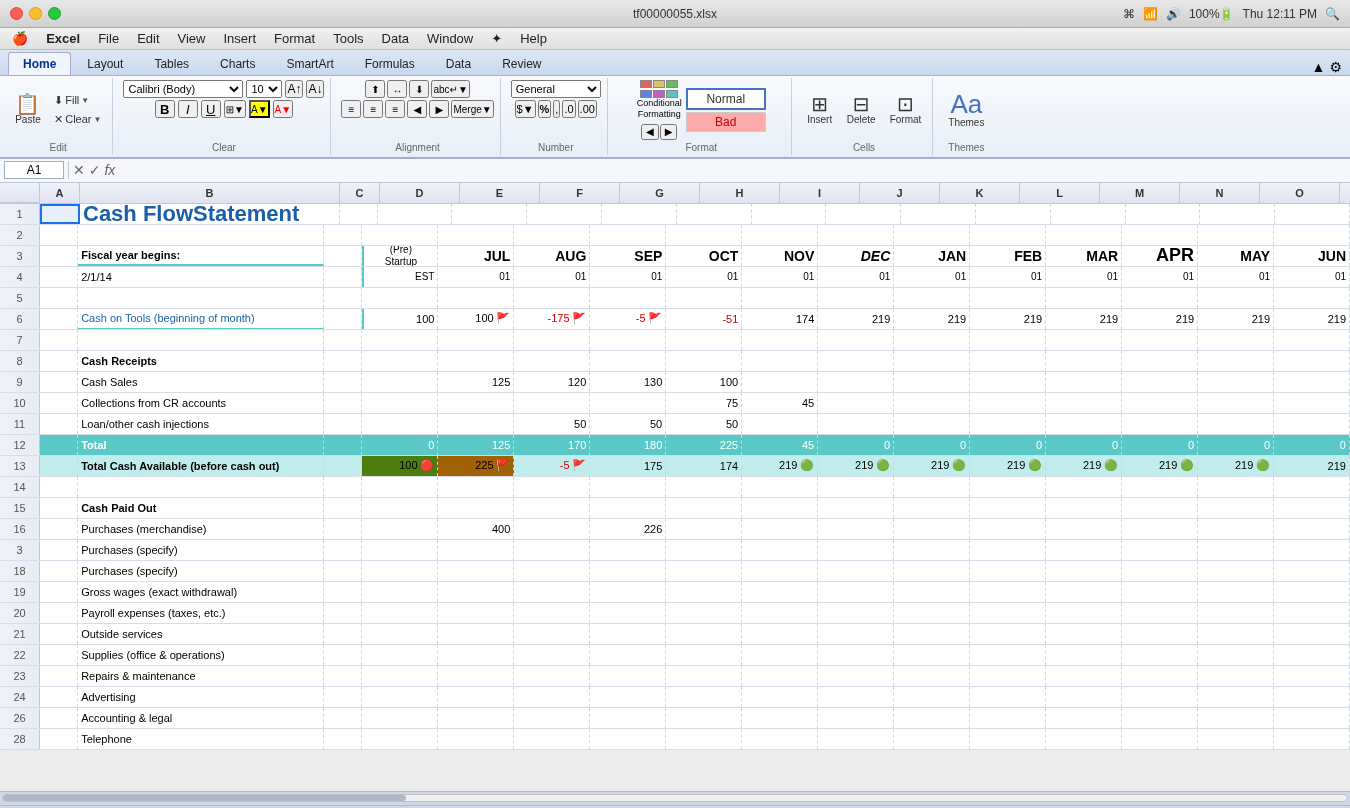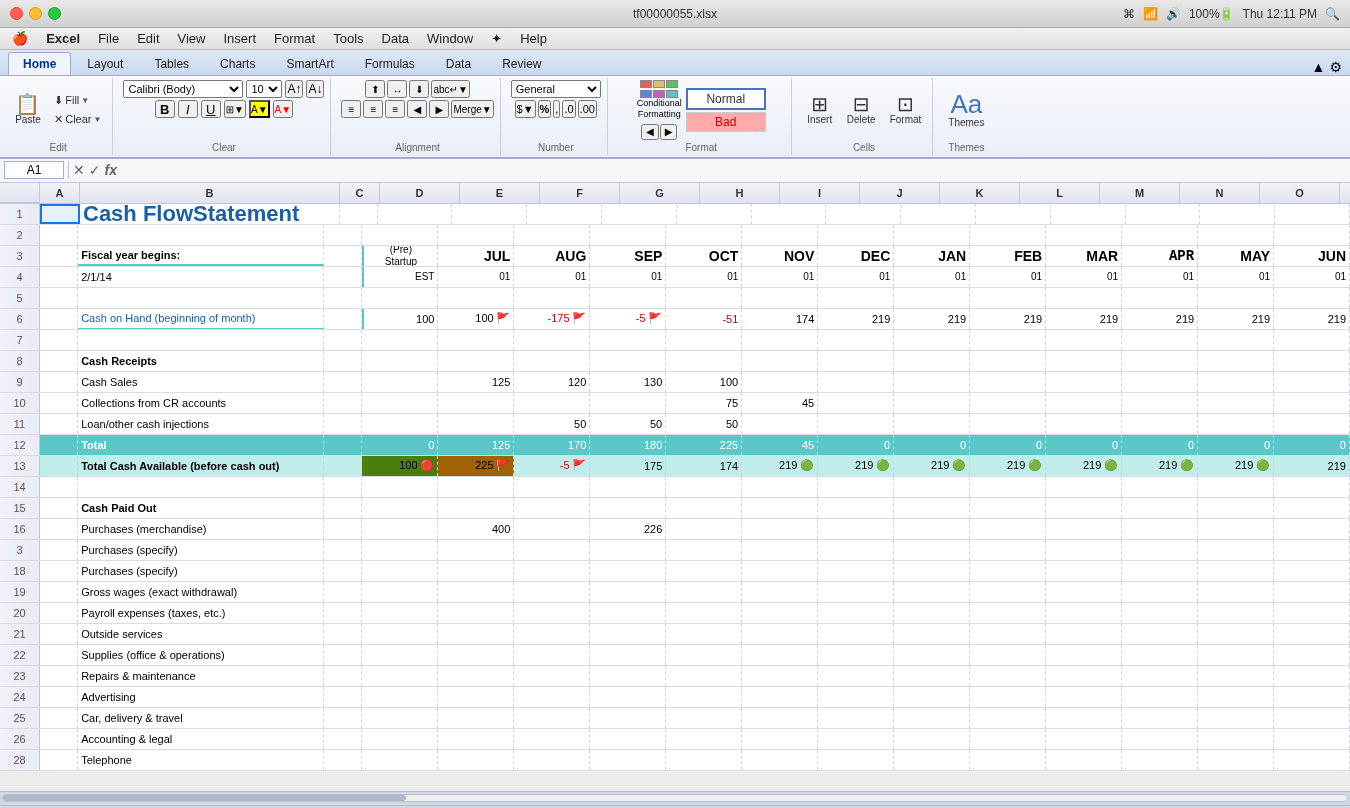--- a/index.html
+++ b/index.html
@@ -493,21 +493,21 @@
   </div>
 
 </div>
 
 <div id="formula-bar">
   <input id="cell-ref" type="text" value="A1" style="">
   <div id="formula-bar-divider"></div>
   <div id="formula-bar-icons">
     <span style="cursor:pointer;">✕</span>
     <span style="cursor:pointer;">✓</span>
-    <span style="cursor:pointer;font-style:italic;font-weight:bold;">fx</span>
+    <span style="cursor:pointer;font-style:italic;font-weight:normal;">fx</span>
   </div>
   <input id="formula-input" type="text" placeholder="" style="">
 </div>
 
 <div id="spreadsheet-wrapper">
 
   <div id="col-headers">
     <div class="corner-cell"></div>
     <div class="col-header" style="width:40px;min-width:40px;">A</div>
     <div class="col-header" style="width:260px;min-width:260px;">B</div>
@@ -577,25 +577,25 @@
         <div class="row-header">3</div>
         <div class="grid-cell" style="width:40px;"></div>
         <div class="grid-cell" style="width:260px;font-weight:bold;border-bottom:2px solid #5bc8c8;">Fiscal year begins:</div>
         <div class="grid-cell" style="width:40px;"></div>
         <div class="grid-cell cell-center" style="width:80px;font-size:10px;line-height:1.2;border-left:2px solid #5bc8c8;">(Pre)<br>Startup</div>
         <div class="grid-cell cell-right" style="width:80px;font-weight:bold;font-size:14px;">JUL</div>
         <div class="grid-cell cell-right" style="width:80px;font-weight:bold;font-size:14px;">AUG</div>
         <div class="grid-cell cell-right" style="width:80px;font-weight:bold;font-size:14px;">SEP</div>
         <div class="grid-cell cell-right" style="width:80px;font-weight:bold;font-size:14px;">OCT</div>
         <div class="grid-cell cell-right" style="width:80px;font-weight:bold;font-size:14px;">NOV</div>
-        <div class="grid-cell cell-right" style="width:80px;font-weight:bold;font-size:14px;">DEC</div>
+        <div class="grid-cell cell-right" style="width:80px;font-weight:bold;font-size:14px;font-style:italic;">DEC</div>
         <div class="grid-cell cell-right" style="width:80px;font-weight:bold;font-size:14px;">JAN</div>
         <div class="grid-cell cell-right" style="width:80px;font-weight:bold;font-size:14px;">FEB</div>
         <div class="grid-cell cell-right" style="width:80px;font-weight:bold;font-size:14px;">MAR</div>
-        <div class="grid-cell cell-right" style="width:80px;font-weight:bold;font-size:14px;font-family:Liberation Mono, monospace;">APR</div>
+        <div class="grid-cell cell-right" style="width:80px;font-weight:bold;font-size:18px;">APR</div>
         <div class="grid-cell cell-right" style="width:80px;font-weight:bold;font-size:14px;">MAY</div>
         <div class="grid-cell cell-right" style="width:80px;font-weight:bold;font-size:14px;">JUN</div>
       </div>
 
       <div class="grid-row">
         <div class="row-header">4</div>
         <div class="grid-cell" style="width:40px;"></div>
         <div class="grid-cell" style="width:260px;">2/1/14</div>
         <div class="grid-cell" style="width:40px;"></div>
         <div class="grid-cell cell-right" style="width:80px;border-left:2px solid #5bc8c8;font-size:10px;">EST</div>
@@ -629,21 +629,21 @@
         <div class="grid-cell" style="width:80px;"></div>
         <div class="grid-cell" style="width:80px;"></div>
         <div class="grid-cell" style="width:80px;"></div>
         <div class="grid-cell" style="width:80px;"></div>
         <div class="grid-cell" style="width:80px;"></div>
       </div>
 
       <div class="grid-row">
         <div class="row-header">6</div>
         <div class="grid-cell" style="width:40px;"></div>
-        <div class="grid-cell" style="width:260px;border-bottom:1px solid #5bc8c8;color:#1a5fa8;">Cash on Hand (beginning of month)</div>
+        <div class="grid-cell" style="width:260px;border-bottom:1px solid #5bc8c8;color:#1a5fa8;">Cash on Tools (beginning of month)</div>
         <div class="grid-cell" style="width:40px;"></div>
         <div class="grid-cell cell-right" style="width:80px;border-left:2px solid #5bc8c8;">100</div>
         <div class="grid-cell cell-right" style="width:80px;">100 🚩</div>
         <div class="grid-cell cell-right" style="width:80px;color:#c00;">-175 🚩</div>
         <div class="grid-cell cell-right" style="width:80px;color:#c00;">-5 🚩</div>
         <div class="grid-cell cell-right" style="width:80px;color:#c00;">-51</div>
         <div class="grid-cell cell-right" style="width:80px;">174</div>
         <div class="grid-cell cell-right" style="width:80px;">219</div>
         <div class="grid-cell cell-right" style="width:80px;">219</div>
         <div class="grid-cell cell-right" style="width:80px;">219</div>
@@ -998,39 +998,20 @@
           <div class="grid-cell" style="width: 80px;"></div>
           <div class="grid-cell" style="width: 80px;"></div>
           <div class="grid-cell" style="width: 80px;"></div>
           <div class="grid-cell" style="width: 80px;"></div>
           <div class="grid-cell" style="width: 80px;"></div>
           <div class="grid-cell" style="width: 80px;"></div>
           <div class="grid-cell" style="width: 80px;"></div>
           <div class="grid-cell" style="width: 80px;"></div>
         </div>
         <div class="grid-row">
-          <div class="row-header">25</div>
-          <div class="grid-cell" style="width: 40px;"></div>
-          <div class="grid-cell" style="width: 260px;">  Car, delivery &amp; travel</div>
-          <div class="grid-cell" style="width: 40px;"></div>
-          <div class="grid-cell" style="width: 80px;"></div>
-          <div class="grid-cell" style="width: 80px;"></div>
-          <div class="grid-cell" style="width: 80px;"></div>
-          <div class="grid-cell" style="width: 80px;"></div>
-          <div class="grid-cell" style="width: 80px;"></div>
-          <div class="grid-cell" style="width: 80px;"></div>
-          <div class="grid-cell" style="width: 80px;"></div>
-          <div class="grid-cell" style="width: 80px;"></div>
-          <div class="grid-cell" style="width: 80px;"></div>
-          <div class="grid-cell" style="width: 80px;"></div>
-          <div class="grid-cell" style="width: 80px;"></div>
-          <div class="grid-cell" style="width: 80px;"></div>
-          <div class="grid-cell" style="width: 80px;"></div>
-        </div>
-        <div class="grid-row">
           <div class="row-header">26</div>
           <div class="grid-cell" style="width: 40px;"></div>
           <div class="grid-cell" style="width: 260px;">  Accounting &amp; legal</div>
           <div class="grid-cell" style="width: 40px;"></div>
           <div class="grid-cell" style="width: 80px;"></div>
           <div class="grid-cell" style="width: 80px;"></div>
           <div class="grid-cell" style="width: 80px;"></div>
           <div class="grid-cell" style="width: 80px;"></div>
           <div class="grid-cell" style="width: 80px;"></div>
           <div class="grid-cell" style="width: 80px;"></div>

